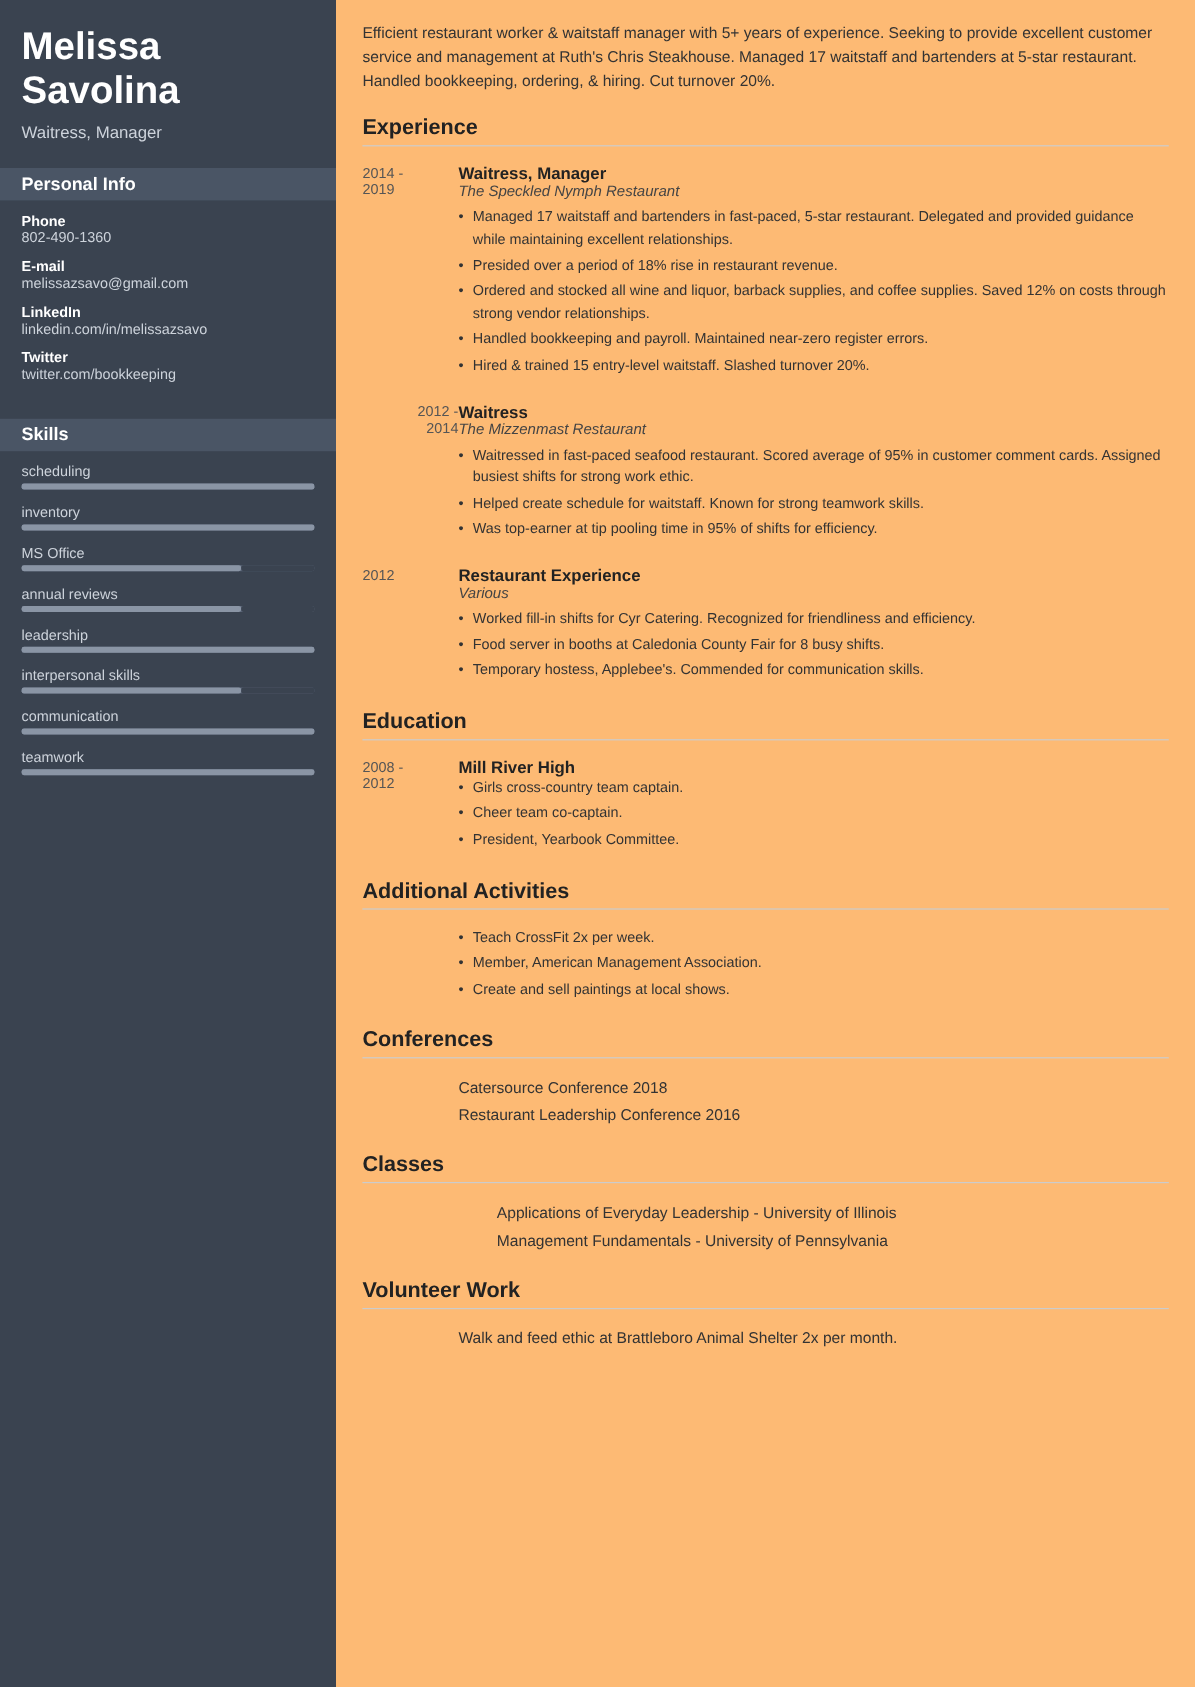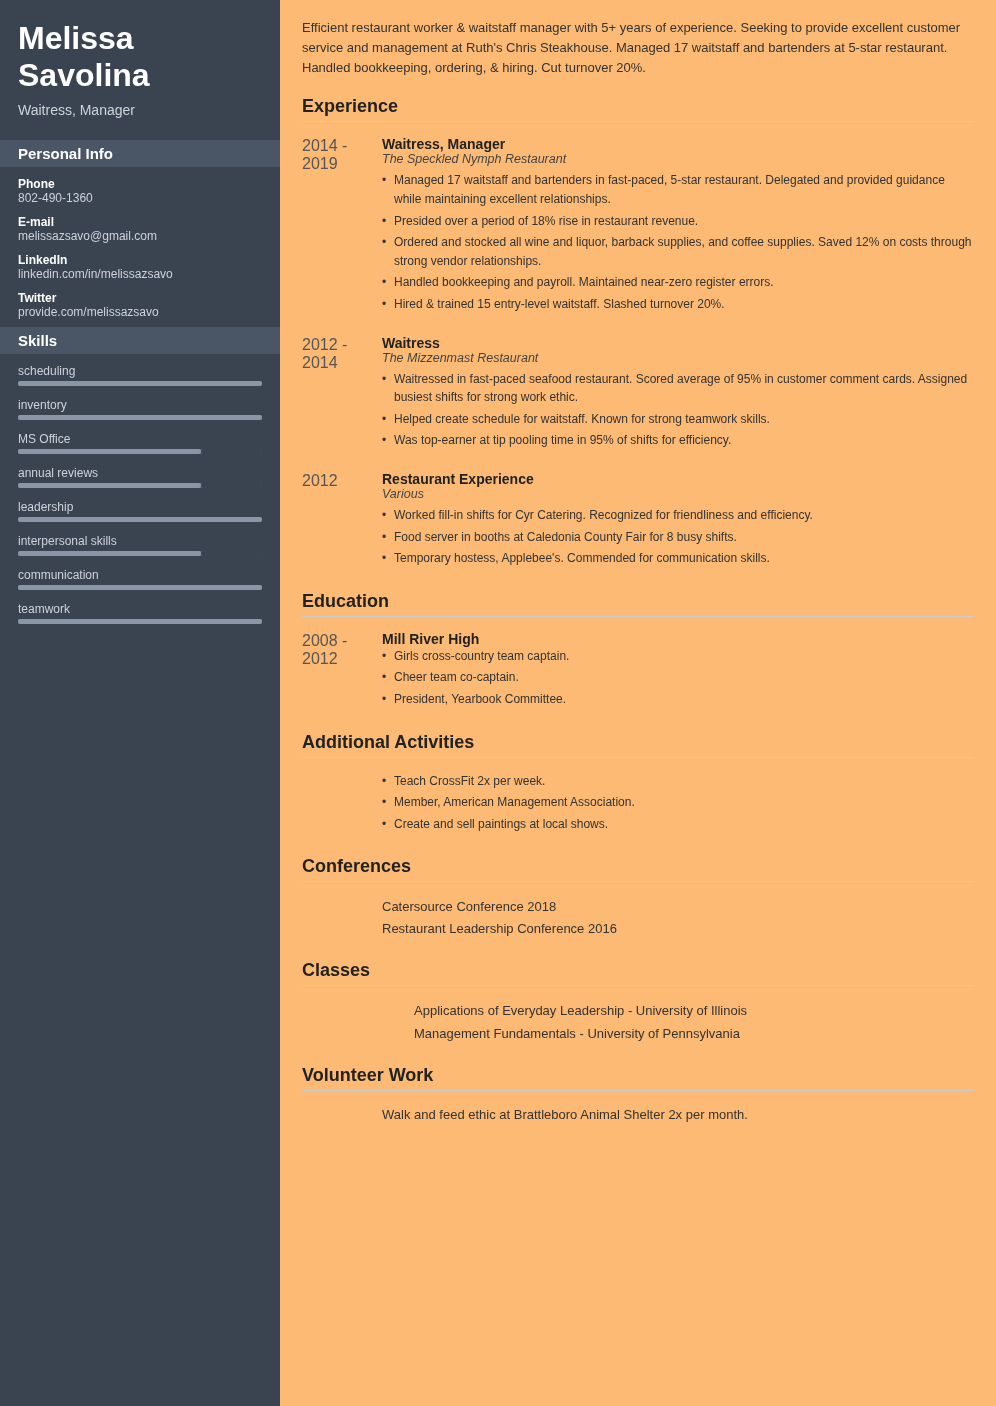--- a/index.html
+++ b/index.html
@@ -36,21 +36,21 @@
     }
     .sidebar-section-title {
       font-size: 15px;
       font-weight: 700;
       background: #4a5565;
       margin: 0 -18px 10px -18px;
       padding: 5px 18px;
       color: #fff;
     }
     .personal-info-block {
-      margin-bottom: 8px;
+      margin-bottom: 30px;
     }
     .info-label {
       font-weight: 700;
       font-size: 12px;
       color: #fff;
       margin-top: 10px;
     }
     .info-value {
       font-size: 12px;
       color: #cdd3db;
@@ -113,21 +113,21 @@
     .section {
       margin-bottom: 20px;
     }
     .entry {
       display: flex;
       margin-bottom: 18px;
     }
     .entry-date {
       width: 80px;
       min-width: 80px;
-      font-size: 16px;
+      font-size: 12px;
       color: #555;
       padding-top: 1px;
     }
     .entry-body {
       flex: 1;
     }
     .entry-job-title {
       font-size: 14px;
       font-weight: 700;
       color: #222;
@@ -203,21 +203,21 @@
 
   <div class="sidebar-section-title">Personal Info</div>
   <div class="personal-info-block">
     <div class="info-label">Phone</div>
     <div class="info-value">802-490-1360</div>
     <div class="info-label">E-mail</div>
     <div class="info-value">melissazsavo@gmail.com</div>
     <div class="info-label">LinkedIn</div>
     <div class="info-value">linkedin.com/in/melissazsavo</div>
     <div class="info-label">Twitter</div>
-    <div class="info-value">provide.com/melissazsavo</div>
+    <div class="info-value">twitter.com/bookkeeping</div>
   </div>
 
   <div class="sidebar-section-title">Skills</div>
   <div class="skills-section" id="skills-container">
   <div class="skill-item">
         <div class="skill-name">scheduling</div>
         <div class="skill-bar-bg">
           <div class="skill-bar-fill" style="width: 100%;"></div>
         </div>
       </div>
@@ -284,21 +284,21 @@
             <ul class="entry-bullets">
               <li>Managed 17 waitstaff and bartenders in fast-paced, 5-star restaurant. Delegated and provided guidance while maintaining excellent relationships.</li>
               <li>Presided over a period of 18% rise in restaurant revenue.</li>
               <li>Ordered and stocked all wine and liquor, barback supplies, and coffee supplies. Saved 12% on costs through strong vendor relationships.</li>
               <li>Handled bookkeeping and payroll. Maintained near-zero register errors.</li>
               <li>Hired &amp; trained 15 entry-level waitstaff. Slashed turnover 20%.</li>
             </ul>
           </div>
         </div>
         <div class="entry">
-          <div class="entry-date" style="white-space: pre-line;">2012 -
+          <div class="entry-date" style="white-space: pre-line; text-align: right;">2012 -
 2014</div>
           <div class="entry-body">
             <div class="entry-job-title">Waitress</div>
             <div class="entry-company">The Mizzenmast Restaurant</div>
             <ul class="entry-bullets">
               <li>Waitressed in fast-paced seafood restaurant. Scored average of 95% in customer comment cards. Assigned busiest shifts for strong work ethic.</li>
               <li>Helped create schedule for waitstaff. Known for strong teamwork skills.</li>
               <li>Was top-earner at tip pooling time in 95% of shifts for efficiency.</li>
             </ul>
           </div>

